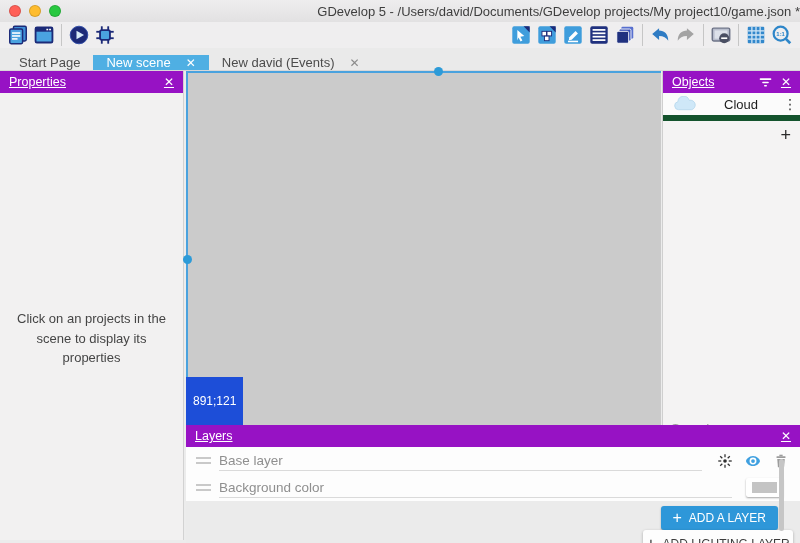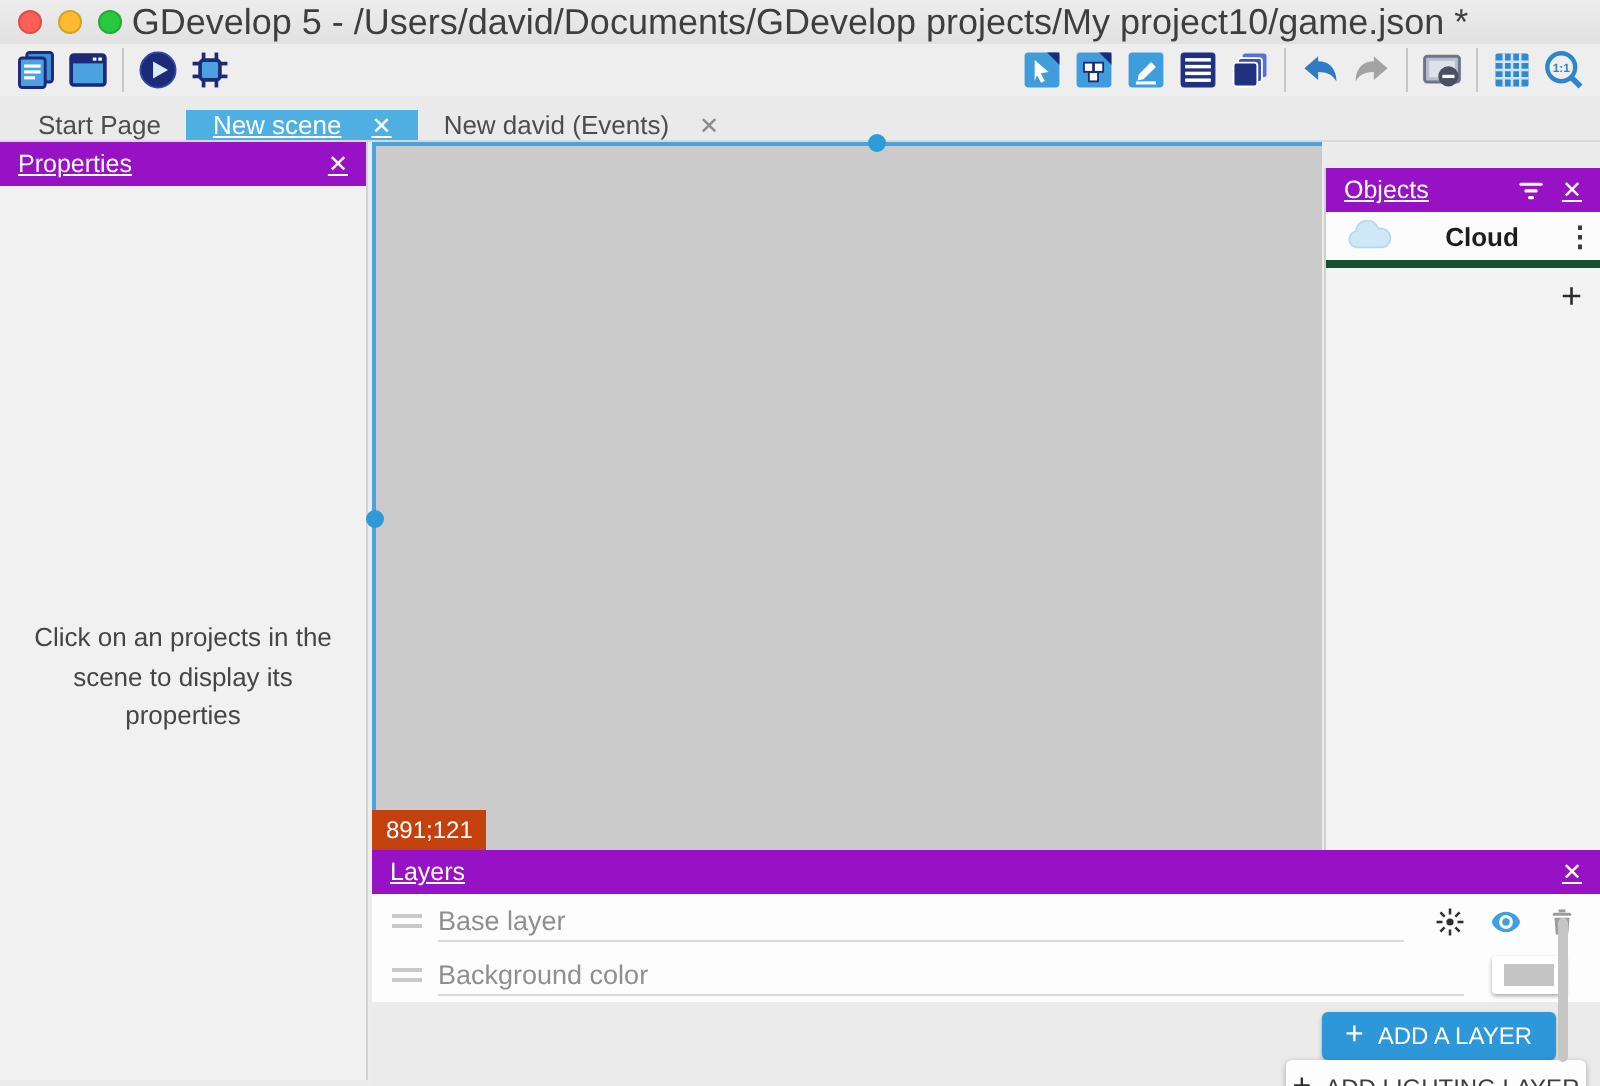--- a/index.html
+++ b/index.html
@@ -5,35 +5,35 @@
   * { box-sizing: border-box; margin: 0; padding: 0; }
   html,body { width:800px; height:543px; overflow:hidden; }
   body { font-family:"Liberation Sans", sans-serif; background:#ececec; position:relative; -webkit-font-smoothing:antialiased; }
 
   
   .titlebar { position:absolute; top:0; left:0; right:0; height:22px;
     background:linear-gradient(#eeedee,#e2e1e2); display:flex; align-items:center; }
   .lights { position:absolute; left:9px; top:5px; display:flex; gap:8px; }
   .light { width:12px; height:12px; border-radius:50%; display:inline-block; border:0.5px solid rgba(0,0,0,.15); }
   .light.red { background:#FF5F57; } .light.yellow { background:#FEBC2E; } .light.green { background:#28C840; }
-  .win-title { flex:1; text-align:center; font-size:18px; color:#3e3e3e; }
+  .win-title { flex:1; text-align:right; font-size:13px; color:#3e3e3e; }
 
   
   .toolbar { position:absolute; top:22px; left:0; right:0; height:26px;
     background:#efeeef; display:flex; align-items:center; padding:0 5px; }
   .tb-btn { width:26px; height:24px; display:flex; align-items:center; justify-content:center; cursor:default; }
   .tb-btn svg { width:22px; height:22px; }
   .tb-sep { width:1px; height:22px; background:#c6c6c6; margin:0 4px; }
   .tb-spacer { flex:1; }
 
   
   .tabbar { position:absolute; top:48px; left:0; right:0; height:23px; background:#eaeaea;
     display:flex; align-items:flex-end; padding-left:6px; border-bottom:1px solid #d8d8d8; }
   .tab { display:flex; align-items:center; padding:0 13px; font-size:13px; color:#4c4c4c; gap:15px; }
-  .tab.active { background:#4FAFE3; color:#fff;text-decoration:underline; }
+  .tab.active { background:#4FAFE3; color:#fff; }
   .tab .tab-x { font-size:12px; color:#8a8a8a; }
   .tab.active .tab-x { color:#fff; }
 
   
   .main { position:absolute; top:71px; left:0; right:0; bottom:0; }
 
   .panel-header { height:22px; background:#9712C4; color:#fff; display:flex; align-items:center;
     padding:0 9px; font-size:12.5px;text-decoration:underline; }
   .panel-header .ph-spacer { flex:1; }
   .x-btn { color:#fff; font-size:12px; padding-left:8px; }
@@ -44,28 +44,28 @@
   .props-message { margin-top:216px; padding:0 14px; text-align:center; font-size:13px;
     color:#454545; line-height:1.5; }
 
   
   .canvas { position:absolute; left:186px; top:0; width:475px; height:354px; background:#cbcbcb; }
   .sel-top { position:absolute; top:0; left:0; right:0; height:2px; background:#4aa2de; }
   .sel-left { position:absolute; top:0; left:0; width:2px; bottom:0; background:#4aa2de; }
   .handle { position:absolute; width:9px; height:9px; border-radius:50%; background:#2d9bd8; }
   .handle.h-top { left:248px; top:-4px; }
   .handle.h-left { left:-3px; top:184px; }
-  .coord-badge { position:absolute; left:0; bottom:0; background:#c2410c; color:#fff;
-    font-size:12px; padding:3px 7px; }
-
-  
-  .objects { position:absolute; left:662px; top:13px; width:138px; height:372px;
+  .coord-badge { position:absolute; left:0; bottom:0; background:#1d4ed8; color:#fff;
+    font-size:12px; padding:17px 7px; }
+
+  
+  .objects { position:absolute; left:662px; top:0; width:138px; height:372px;
     background:#f4f3f3; border-left:1px solid #cfcfcf; }
-  .object-row { height:28px; background:#fbfbfb; border-bottom:4px solid #14532d;
-    display:flex; align-items:center; padding:0 7px 0 8px;font-weight:bold; }
+  .object-row { height:28px; background:#fbfbfb; border-bottom:6px solid #14532d;
+    display:flex; align-items:center; padding:0 7px 0 8px; }
   .cloud-ic { width:28px; height:16px; }
   .object-name { flex:1; text-align:center; font-size:13px; color:#1d1d1d; }
   .kebab { color:#3a3a3a; font-size:14px; width:10px; text-align:center; letter-spacing:-1px; }
   .add-object-row { height:27px; display:flex; align-items:center; justify-content:flex-end;
     gap:11px; padding:0 9px; color:#6d6d6d; font-size:13px; }
   .plus-dark { color:#2b2b2b; font-size:18px; font-weight:400; line-height:1; }
   .search-row { position:absolute; bottom:2px; left:0; right:0; height:26px; display:flex;
     align-items:center; padding:0 8px; gap:6px; }
   .search-input { flex:1; border:none; background:transparent; outline:none; font-size:13.5px; color:#333; }
   .search-input::placeholder { color:#9a9a9a; }

